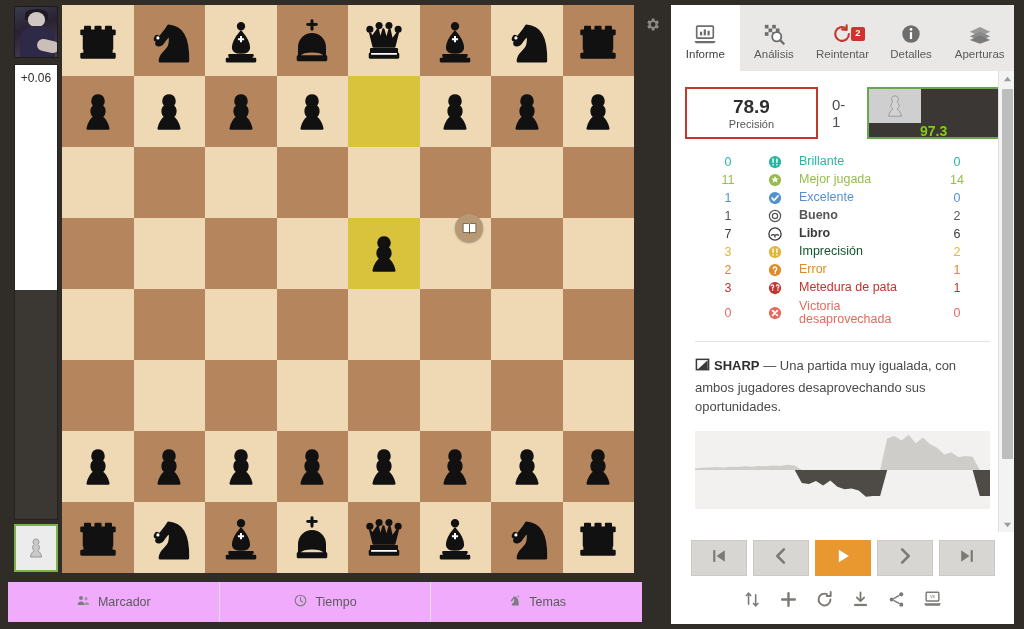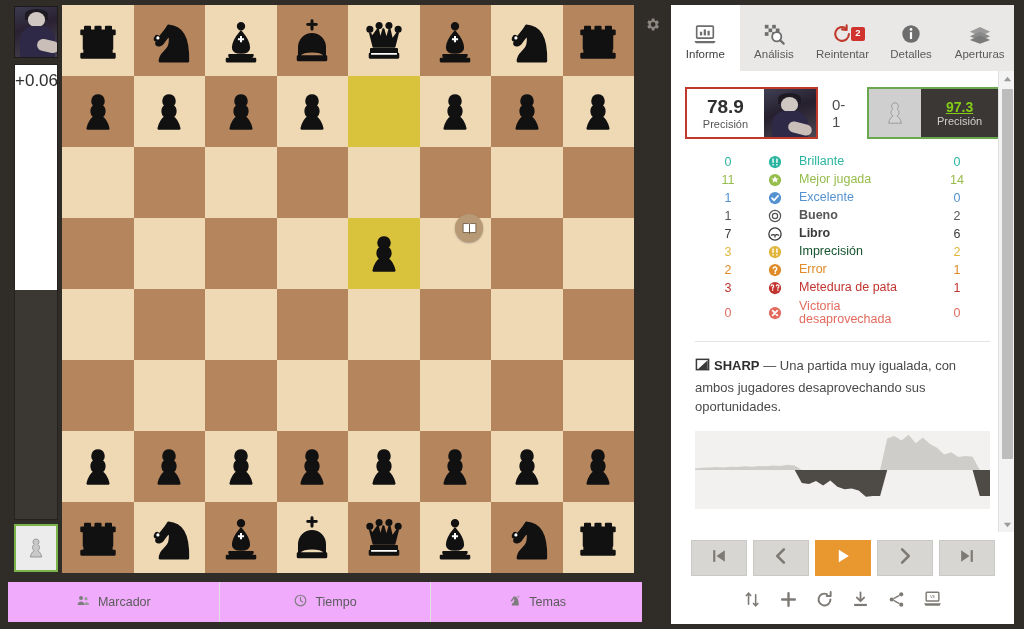--- a/index.html
+++ b/index.html
@@ -37,21 +37,21 @@
   #eval-track {
     position: absolute; left: 14px; top: 64px; width: 44px; height: 456px;
     background: #3b3733; border: 1px solid #25211e;
   }
   #eval-white {
     position: absolute; left: 0; top: 0; width: 100%; height: 49.5%;
     background: #ffffff;
   }
   #eval-score {
     position: absolute; top: 6px; left: 0; width: 100%;
-    text-align: center; color: #2e2e2e; font-size: 17px;
+    text-align: center; color: #2e2e2e; font-size: 12px;
   }
   #eval-pawn-box {
     position: absolute; left: 14px; top: 524px; width: 44px; height: 48px;
     background: #ececec; border: 2px solid #7ab34a;
     display: flex; align-items: center; justify-content: center;
   }
   #eval-pawn-box svg { display:block; }
 
   
   #board-wrap { position: absolute; left: 62px; top: 5px; width: 572px; height: 568px; }
@@ -108,21 +108,21 @@
   }
 
   #panel-scroll { position: relative; flex: 1; overflow: hidden; }
   #panel-body { padding: 0 14px; }
 
   
   #precision-row {
     display: flex; align-items: center; justify-content: center;
     gap: 14px; padding: 16px 0 10px;
   }
-  .pcard { width: 136px; height: 52px; display: flex; overflow: hidden; }
+  .pcard { width: 136px; height: 52px; display: flex; overflow: hidden; flex-direction: column; }
   .pcard.white { border: 2px solid #c0392b; background: #fff; }
   .pcard.black { border: 2px solid #6aa84f; background: #3b3734; }
   .pcard .pnum { flex: 1; display: flex; flex-direction: column;
     align-items: center; justify-content: center; }
   .pcard.white .pval { color: #2f2f2f; font-size: 19px; font-weight: bold; }
   .pcard.white .plab { color: #555; font-size: 11px; }
   .pcard.black .pval { color: #84cc16; font-size: 14px; font-weight: bold; text-decoration: underline; }
   .pcard.black .plab { color: #cfcfcf; font-size: 11px; }
   .pthumb { width: 52px; flex: none; position: relative; overflow: hidden; }
   .pthumb.photo { background: linear-gradient(160deg,#3f3f52 0%,#251f2e 45%,#4d4752 100%); }

